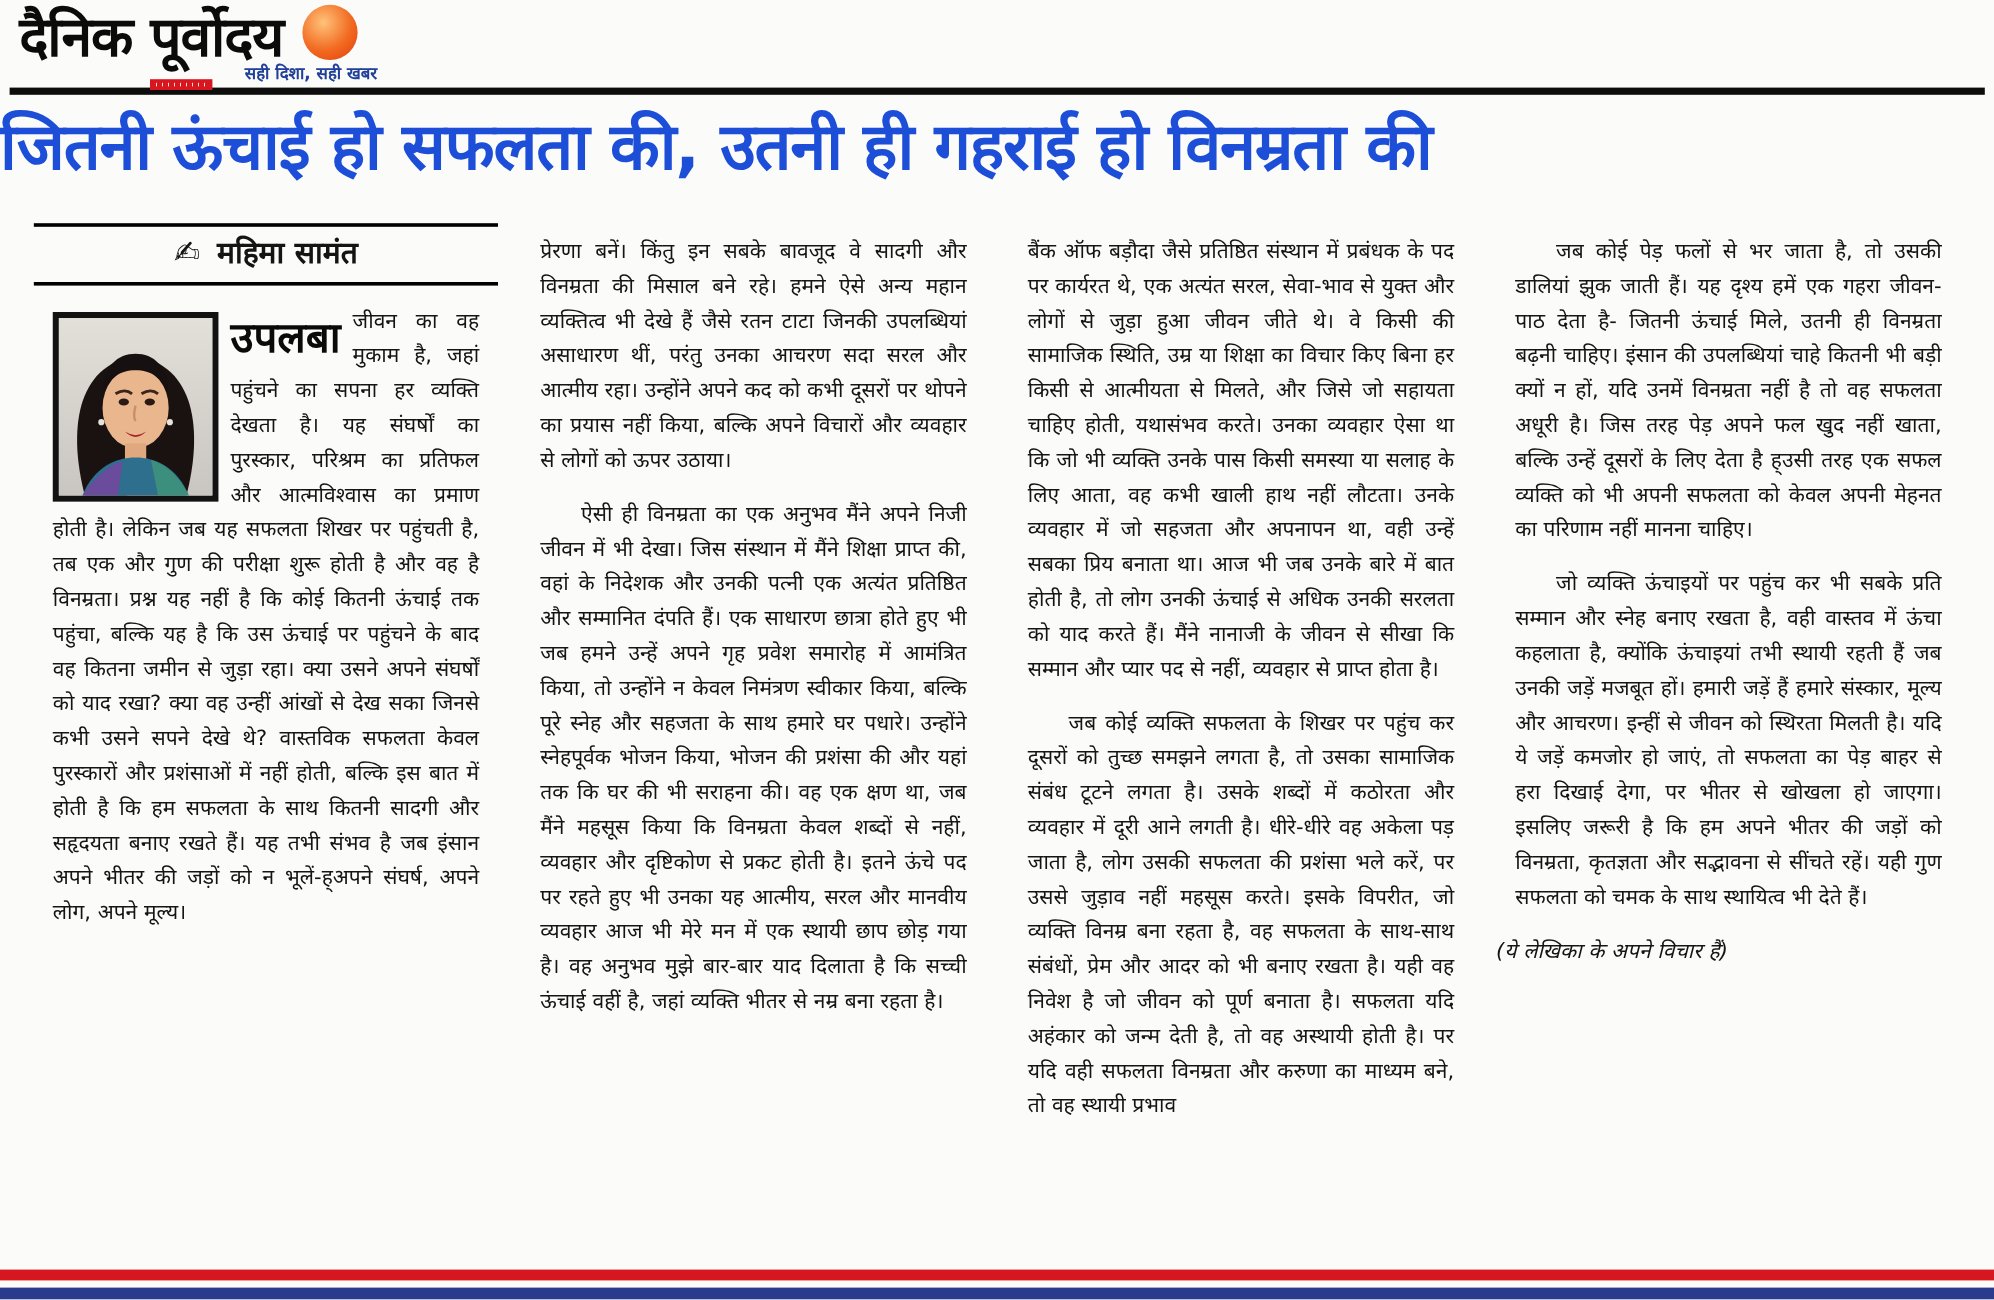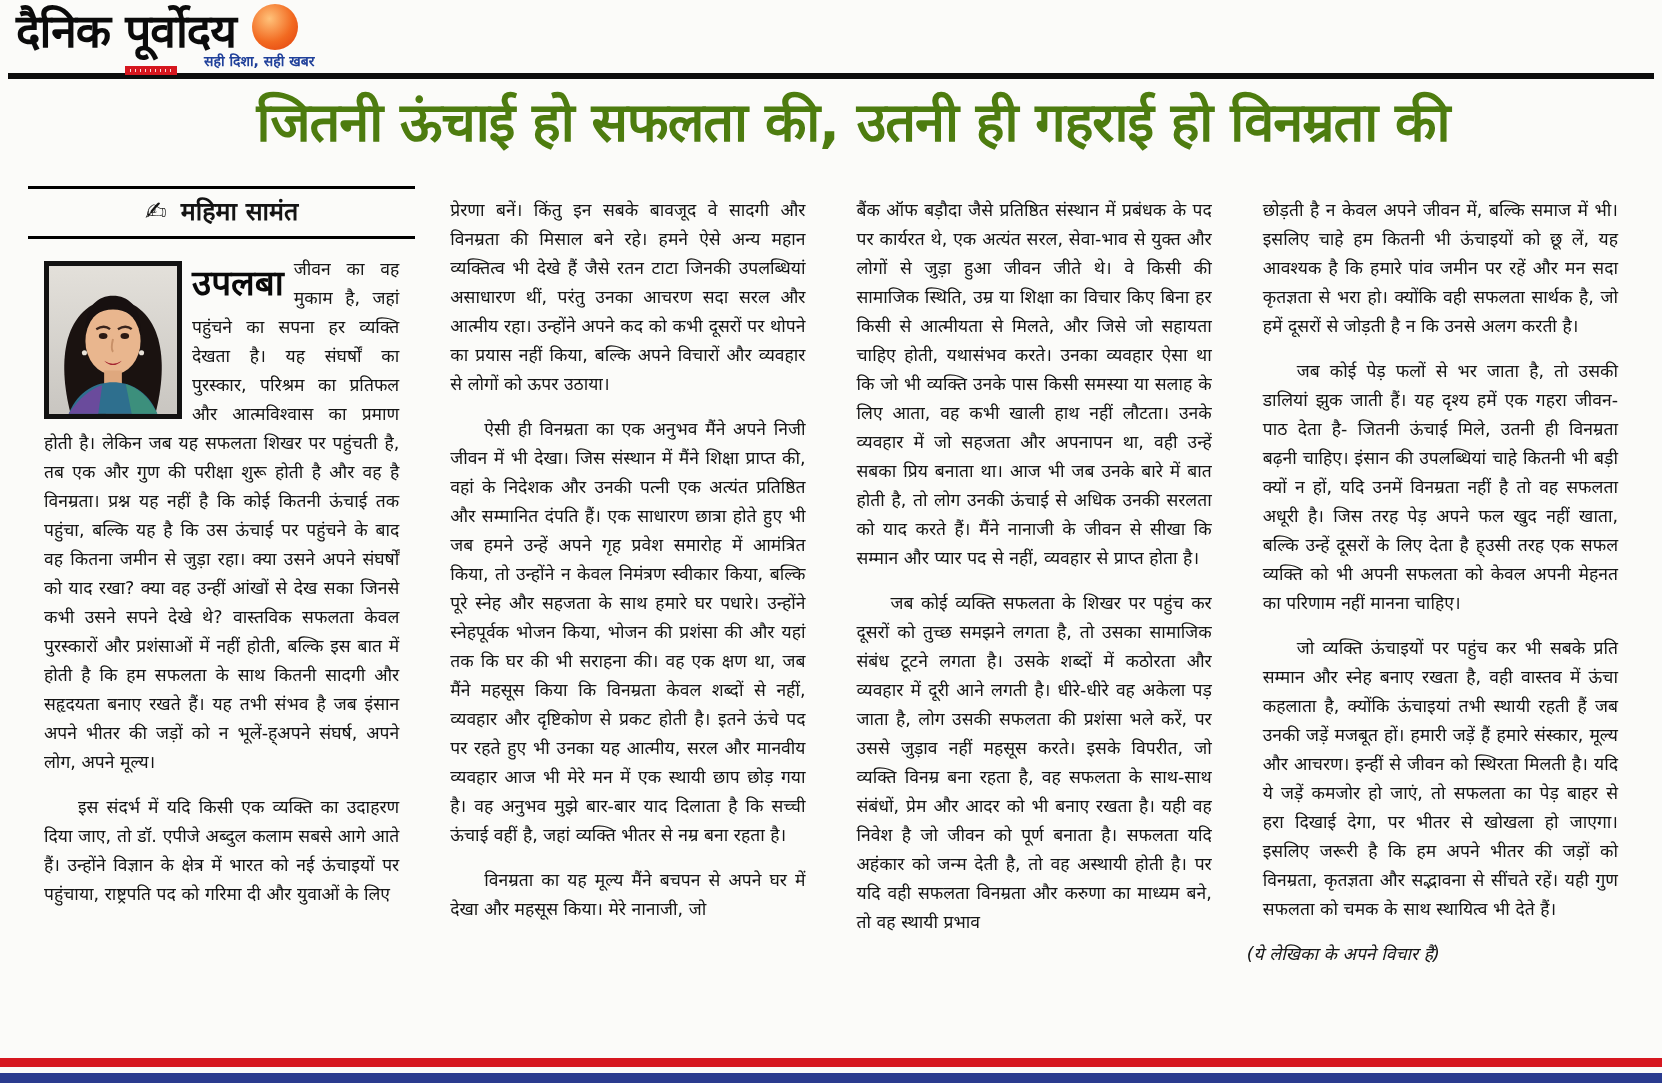--- a/index.html
+++ b/index.html
@@ -32,23 +32,23 @@
   }
   .ribbon{
     position:absolute;left:125px;top:66px;width:52px;height:9px;z-index:3;
     background:var(--accent-red);
     background-image:repeating-linear-gradient(90deg, rgba(255,255,255,.85) 0 1px, transparent 1px 5px);
     background-size:80% 3px;background-position:center;background-repeat:no-repeat;
   }
   .top-rule{position:absolute;left:8px;right:8px;top:73px;height:6px;background:#0d0d0d;}
   
   .headline{
-    position:absolute;left:0;right:0;top:80px;margin:0;text-align:center;
-    font-size:54px;line-height:86px;font-weight:bold;color:#4d7c0f;
-    letter-spacing:-1px;white-space:nowrap;padding-left:44px;
+    position:absolute;left:0;right:0;top:80px;margin:0;
+    font-size:54px;line-height:86px;font-weight:bold;color:#1d4ed8;
+    letter-spacing:-1px;white-space:nowrap;
   }
   
   .columns{position:absolute;left:28px;right:28px;top:180px;bottom:30px;display:flex;gap:19px;}
   .col{flex:1 1 0;min-width:0;font-size:17.5px;line-height:29px;text-align:justify;overflow:hidden;}
   .para{margin:16px;}
   .para.indent{text-indent:34px;}
   
   .byline-box{
     border-top:3px solid #000;border-bottom:3px solid #000;
     margin:6px 0 14px;padding:6px 0 8px;text-align:center;
@@ -115,43 +115,38 @@
           <circle cx="94" cy="88" r="2.6" fill="#e8e2d8"></circle>
           <rect x="56" y="106" width="18" height="14" fill="#dfa87e"></rect>
           <path d="M20,150 C30,126 48,118 65,118 C82,118 100,126 110,150 Z" fill="#2e6f8e"></path>
           <path d="M20,150 C32,132 44,124 54,121 L50,150 Z" fill="#6a4b9c"></path>
           <path d="M110,150 C100,130 88,123 78,120 L84,150 Z" fill="#3c8f7c"></path>
         </svg>
       </span>
       <span class="intro-word">उपलबा</span>
       <span>जीवन का वह मुकाम है, जहां पहुंचने का सपना हर व्यक्ति देखता है। यह संघर्षों का पुरस्कार, परिश्रम का प्रतिफल और आत्मविश्वास का प्रमाण होती है। लेकिन जब यह सफलता शिखर पर पहुंचती है, तब एक और गुण की परीक्षा शुरू होती है और वह है विनम्रता। प्रश्न यह नहीं है कि कोई कितनी ऊंचाई तक पहुंचा, बल्कि यह है कि उस ऊंचाई पर पहुंचने के बाद वह कितना जमीन से जुड़ा रहा। क्या उसने अपने संघर्षों को याद रखा? क्या वह उन्हीं आंखों से देख सका जिनसे कभी उसने सपने देखे थे? वास्तविक सफलता केवल पुरस्कारों और प्रशंसाओं में नहीं होती, बल्कि इस बात में होती है कि हम सफलता के साथ कितनी सादगी और सहृदयता बनाए रखते हैं। यह तभी संभव है जब इंसान अपने भीतर की जड़ों को न भूलें-ह्अपने संघर्ष, अपने लोग, अपने मूल्य।</span>
     </p>
-    <div>
-        <p class="para indent">इस संदर्भ में यदि किसी एक व्यक्ति का उदाहरण दिया जाए, तो डॉ. एपीजे अब्दुल कलाम सबसे आगे आते हैं। उन्होंने विज्ञान के क्षेत्र में भारत को नई ऊंचाइयों पर पहुंचाया, राष्ट्रपति पद को गरिमा दी और युवाओं के लिए</p>
-      </div>
   </section>
 
   <section class="col">
     <div>
         <p class="para">प्रेरणा बनें। किंतु इन सबके बावजूद वे सादगी और विनम्रता की मिसाल बने रहे। हमने ऐसे अन्य महान व्यक्तित्व भी देखे हैं जैसे रतन टाटा जिनकी उपलब्धियां असाधारण थीं, परंतु उनका आचरण सदा सरल और आत्मीय रहा। उन्होंने अपने कद को कभी दूसरों पर थोपने का प्रयास नहीं किया, बल्कि अपने विचारों और व्यवहार से लोगों को ऊपर उठाया।</p>
         <p class="para indent">ऐसी ही विनम्रता का एक अनुभव मैंने अपने निजी जीवन में भी देखा। जिस संस्थान में मैंने शिक्षा प्राप्त की, वहां के निदेशक और उनकी पत्नी एक अत्यंत प्रतिष्ठित और सम्मानित दंपति हैं। एक साधारण छात्रा होते हुए भी जब हमने उन्हें अपने गृह प्रवेश समारोह में आमंत्रित किया, तो उन्होंने न केवल निमंत्रण स्वीकार किया, बल्कि पूरे स्नेह और सहजता के साथ हमारे घर पधारे। उन्होंने स्नेहपूर्वक भोजन किया, भोजन की प्रशंसा की और यहां तक कि घर की भी सराहना की। वह एक क्षण था, जब मैंने महसूस किया कि विनम्रता केवल शब्दों से नहीं, व्यवहार और दृष्टिकोण से प्रकट होती है। इतने ऊंचे पद पर रहते हुए भी उनका यह आत्मीय, सरल और मानवीय व्यवहार आज भी मेरे मन में एक स्थायी छाप छोड़ गया है। वह अनुभव मुझे बार-बार याद दिलाता है कि सच्ची ऊंचाई वहीं है, जहां व्यक्ति भीतर से नम्र बना रहता है।</p>
-        <p class="para indent">विनम्रता का यह मूल्य मैंने बचपन से अपने घर में देखा और महसूस किया। मेरे नानाजी, जो</p>
       </div>
   </section>
 
   <section class="col">
     <div>
         <p class="para">बैंक ऑफ बड़ौदा जैसे प्रतिष्ठित संस्थान में प्रबंधक के पद पर कार्यरत थे, एक अत्यंत सरल, सेवा-भाव से युक्त और लोगों से जुड़ा हुआ जीवन जीते थे। वे किसी की सामाजिक स्थिति, उम्र या शिक्षा का विचार किए बिना हर किसी से आत्मीयता से मिलते, और जिसे जो सहायता चाहिए होती, यथासंभव करते। उनका व्यवहार ऐसा था कि जो भी व्यक्ति उनके पास किसी समस्या या सलाह के लिए आता, वह कभी खाली हाथ नहीं लौटता। उनके व्यवहार में जो सहजता और अपनापन था, वही उन्हें सबका प्रिय बनाता था। आज भी जब उनके बारे में बात होती है, तो लोग उनकी ऊंचाई से अधिक उनकी सरलता को याद करते हैं। मैंने नानाजी के जीवन से सीखा कि सम्मान और प्यार पद से नहीं, व्यवहार से प्राप्त होता है।</p>
         <p class="para indent">जब कोई व्यक्ति सफलता के शिखर पर पहुंच कर दूसरों को तुच्छ समझने लगता है, तो उसका सामाजिक संबंध टूटने लगता है। उसके शब्दों में कठोरता और व्यवहार में दूरी आने लगती है। धीरे-धीरे वह अकेला पड़ जाता है, लोग उसकी सफलता की प्रशंसा भले करें, पर उससे जुड़ाव नहीं महसूस करते। इसके विपरीत, जो व्यक्ति विनम्र बना रहता है, वह सफलता के साथ-साथ संबंधों, प्रेम और आदर को भी बनाए रखता है। यही वह निवेश है जो जीवन को पूर्ण बनाता है। सफलता यदि अहंकार को जन्म देती है, तो वह अस्थायी होती है। पर यदि वही सफलता विनम्रता और करुणा का माध्यम बने, तो वह स्थायी प्रभाव</p>
       </div>
   </section>
 
   <section class="col">
     <div>
-        <p class="para">छोड़ती है न केवल अपने जीवन में, बल्कि समाज में भी। इसलिए चाहे हम कितनी भी ऊंचाइयों को छू लें, यह आवश्यक है कि हमारे पांव जमीन पर रहें और मन सदा कृतज्ञता से भरा हो। क्योंकि वही सफलता सार्थक है, जो हमें दूसरों से जोड़ती है न कि उनसे अलग करती है।</p>
         <p class="para indent">जब कोई पेड़ फलों से भर जाता है, तो उसकी डालियां झुक जाती हैं। यह दृश्य हमें एक गहरा जीवन-पाठ देता है- जितनी ऊंचाई मिले, उतनी ही विनम्रता बढ़नी चाहिए। इंसान की उपलब्धियां चाहे कितनी भी बड़ी क्यों न हों, यदि उनमें विनम्रता नहीं है तो वह सफलता अधूरी है। जिस तरह पेड़ अपने फल खुद नहीं खाता, बल्कि उन्हें दूसरों के लिए देता है ह्उसी तरह एक सफल व्यक्ति को भी अपनी सफलता को केवल अपनी मेहनत का परिणाम नहीं मानना चाहिए।</p>
         <p class="para indent">जो व्यक्ति ऊंचाइयों पर पहुंच कर भी सबके प्रति सम्मान और स्नेह बनाए रखता है, वही वास्तव में ऊंचा कहलाता है, क्योंकि ऊंचाइयां तभी स्थायी रहती हैं जब उनकी जड़ें मजबूत हों। हमारी जड़ें हैं हमारे संस्कार, मूल्य और आचरण। इन्हीं से जीवन को स्थिरता मिलती है। यदि ये जड़ें कमजोर हो जाएं, तो सफलता का पेड़ बाहर से हरा दिखाई देगा, पर भीतर से खोखला हो जाएगा। इसलिए जरूरी है कि हम अपने भीतर की जड़ों को विनम्रता, कृतज्ञता और सद्भावना से सींचते रहें। यही गुण सफलता को चमक के साथ स्थायित्व भी देते हैं।</p>
       </div>
     <p class="signoff">(ये लेखिका के अपने विचार हैं)</p>
   </section>
 
 </main>
 
 <div class="footer-red"></div>
 <div class="footer-blue"></div>

